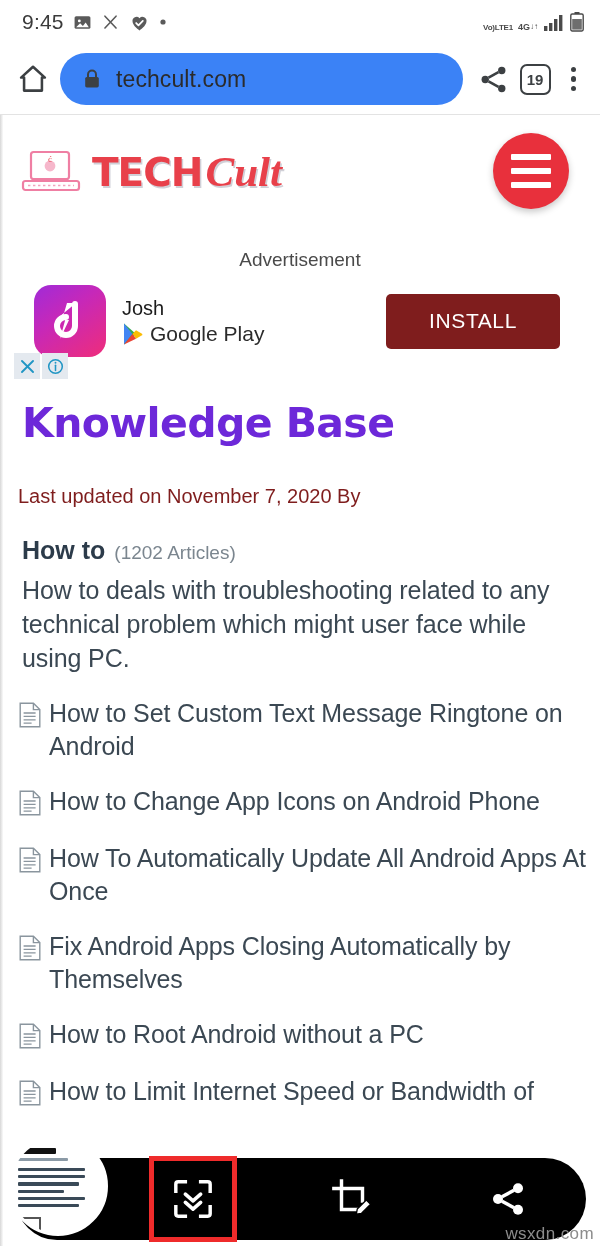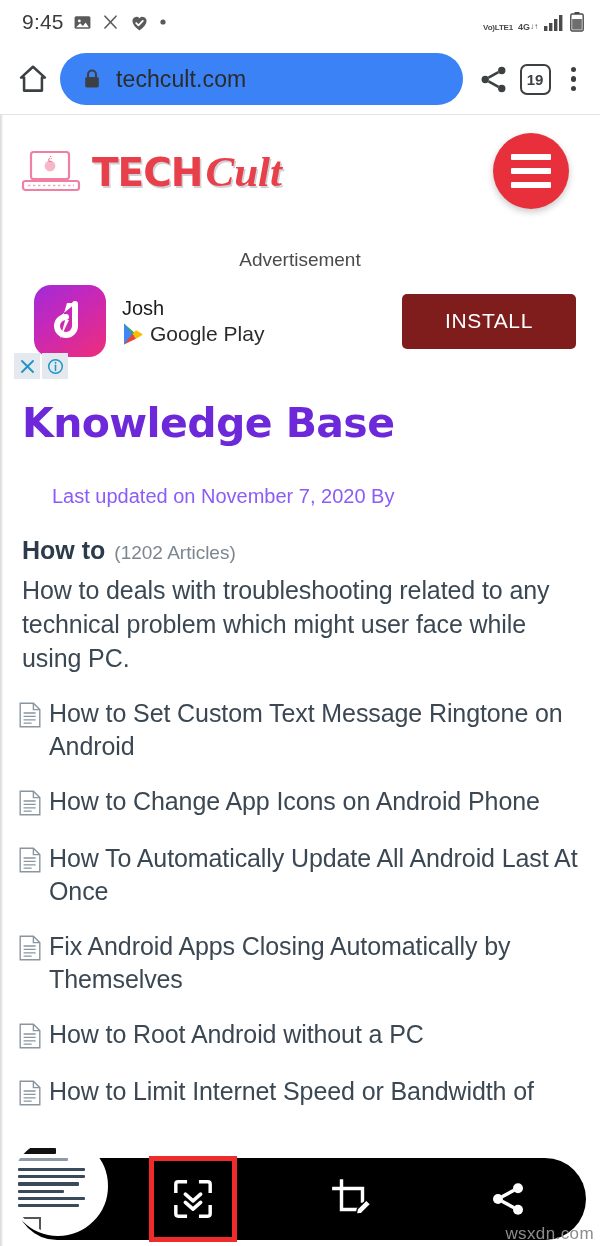--- a/index.html
+++ b/index.html
@@ -77,21 +77,21 @@
   .hamburger {
     position:absolute; right:31px; top:18px;
     width:76px; height:76px; border-radius:50%; background:#e8303c;
     display:flex; flex-direction:column; align-items:center; justify-content:center; gap:8px;
     box-shadow:0 3px 7px rgba(0,0,0,.22);
   }
   .hamburger i { width:40px; height:6px; background:#fff; border-radius:1px; display:block; }
 
   
   .ad-label { text-align:center; font-size:19px; color:#4a4a4a; margin-top:8px; }
-  .ad-row { position:relative; display:flex; align-items:center; padding:14px 24px 0 34px; }
+  .ad-row { position:relative; display:flex; align-items:center; padding:14px 40px 0 34px; }
   .ad-icon {
     width:72px; height:72px; border-radius:17px;
     background:linear-gradient(145deg,#a02bd8 0%,#c628b9 40%,#ef2d7a 100%);
     display:flex; align-items:center; justify-content:center; position:relative; flex:none;
   }
   .ad-text { margin-left:16px; }
   .ad-app { font-size:20px; color:#1b1b1b; line-height:1.15; }
   .ad-store { display:flex; align-items:center; gap:6px; margin-top:2px; }
   .ad-store-name { font-size:21px; color:#2b2b2b; }
   .install-btn {
@@ -101,21 +101,21 @@
   }
   .ad-ctrls { position:absolute; left:14px; bottom:-22px; display:flex; gap:2px; }
   .ad-ctrl { width:26px; height:26px; background:#e4e9ef; display:flex; align-items:center; justify-content:center; }
 
   
   .kb-title {
     font-size:41px; font-weight:bold; color:#6d28d9;
     margin:42px 0 0 22px; letter-spacing:-.6px;
     font-family:"DejaVu Sans", sans-serif;
   }
-  .kb-updated { font-size:20px; color:#8b5cf6; margin:38px 0 0 52px; }
+  .kb-updated { font-size:20px; color:#7f1d1d; margin:38px 0 0 18px; }
   .sec-head { margin:28px 0 0 22px; display:flex; align-items:baseline; gap:9px; }
   .sec-name { font-size:25px; font-weight:bold; color:#2c3b4a; }
   .sec-count { font-size:19px; color:#7b868f; }
   .sec-desc {
     font-size:25px; color:#3b4853; line-height:1.35;
     margin:9px 22px 0 22px; letter-spacing:-.1px;
   }
   .art-list { margin:22px 0 0 0; }
   .art-item { display:flex; gap:8px; padding:0 13px 0 19px; margin-bottom:22px; }
   .art-icon { flex:none; margin-top:5px; }
@@ -335,21 +335,21 @@
         <span class="art-title">How to Change App Icons on Android Phone</span>
       </div>
       <div class="art-item">
         <span class="art-icon">
           <svg width="22" height="26" viewBox="0 0 22 26">
             <path d="M1.2 1.2h13.2l6.4 6.4v17.2H1.2z" fill="#fff" stroke="#8a959e" stroke-width="1.4"></path>
             <path d="M14.4 1.2v6.4h6.4" fill="none" stroke="#8a959e" stroke-width="1.4"></path>
             <path d="M4.6 11h12M4.6 14.4h12M4.6 17.8h12M4.6 21.2h8" stroke="#8a959e" stroke-width="1.3"></path>
           </svg>
         </span>
-        <span class="art-title">How To Automatically Update All Android Last At Once</span>
+        <span class="art-title">How To Automatically Update All Android Apps At Once</span>
       </div>
       <div class="art-item">
         <span class="art-icon">
           <svg width="22" height="26" viewBox="0 0 22 26">
             <path d="M1.2 1.2h13.2l6.4 6.4v17.2H1.2z" fill="#fff" stroke="#8a959e" stroke-width="1.4"></path>
             <path d="M14.4 1.2v6.4h6.4" fill="none" stroke="#8a959e" stroke-width="1.4"></path>
             <path d="M4.6 11h12M4.6 14.4h12M4.6 17.8h12M4.6 21.2h8" stroke="#8a959e" stroke-width="1.3"></path>
           </svg>
         </span>
         <span class="art-title">Fix Android Apps Closing Automatically by Themselves</span>

